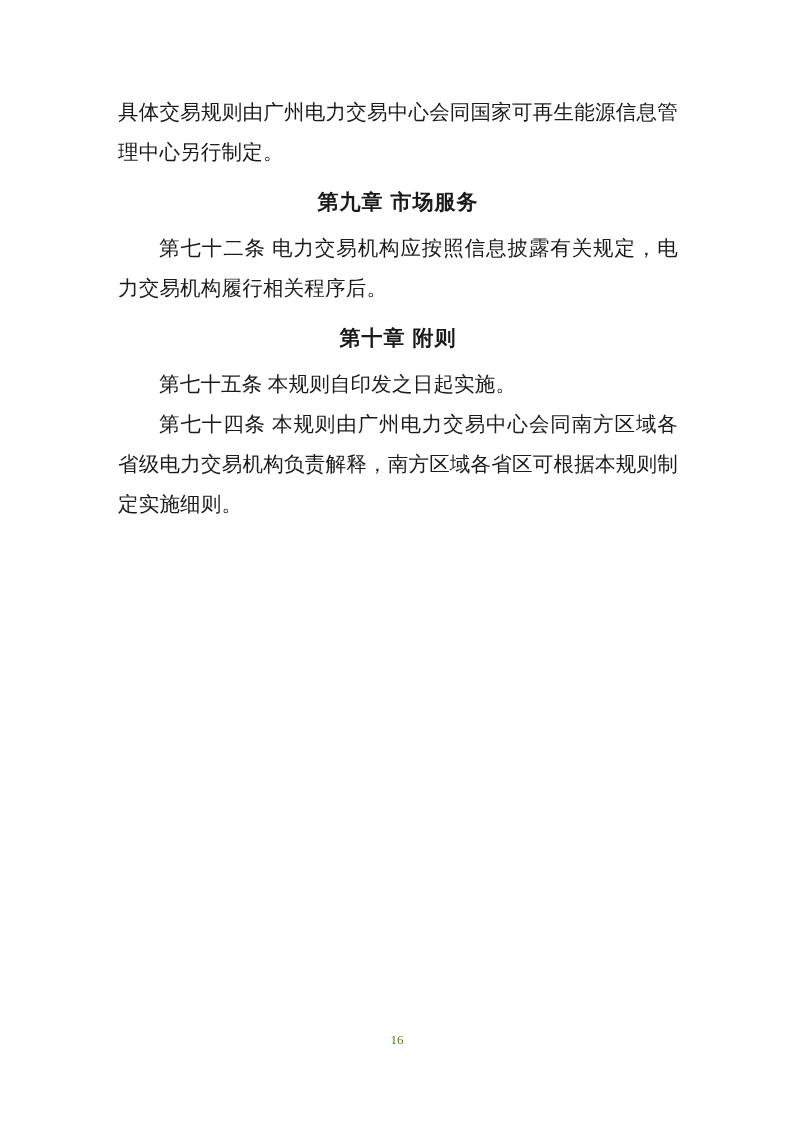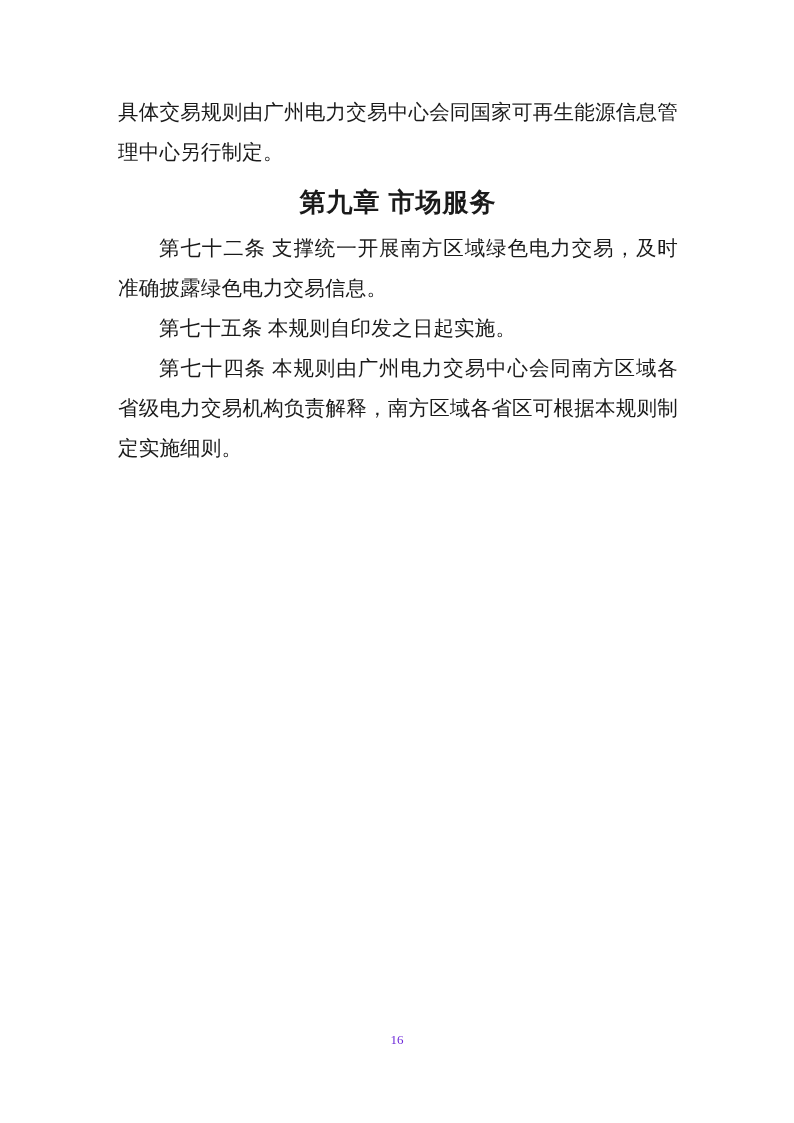--- a/index.html
+++ b/index.html
@@ -28,54 +28,55 @@
     line-height: 40px;
     text-align: justify;
     text-justify: inter-ideograph;
     margin: 0 0 0 0;
     letter-spacing: 0.2px;
   }
   .para.indent {
     text-indent: 41px;
   }
   .heading {
-    font-size: 26px;
+    font-size: 21px;
     line-height: 40px;
     font-weight: bold;
     text-align: center;
     margin: 10px 0 6px 0;
     font-family: "Liberation Sans", "DejaVu Sans", sans-serif;
     letter-spacing: 1px;
   }
   .pagenum {
     position: absolute;
     left: 0;
     top: 1032px;
     width: 794px;
     text-align: center;
     font-size: 13px;
-    color: #6d28d9;
+    color: #4d7c0f;
     font-family: "Liberation Serif", "DejaVu Serif", serif;
   }
 </style>
 </head>
 <body>
 
 <div class="page">
 
   <div class="content">
 
     <p class="para">具体交易规则由广州电力交易中心会同国家可再生能源信息管理中心另行制定。</p>
 
     <h2 class="heading">第九章  市场服务</h2>
 
 
-    <p class="para indent">第七十二条  支撑统一开展南方区域绿色电力交易，及时准确披露绿色电力交易信息。</p>
+    <p class="para indent">第七十二条  电力交易机构应按照信息披露有关规定，电力交易机构履行相关程序后。</p>
 
 
+    <h2 class="heading">第十章  附则</h2>
 
     <p class="para indent">第七十五条  本规则自印发之日起实施。</p>
 
     <p class="para indent">第七十四条  本规则由广州电力交易中心会同南方区域各省级电力交易机构负责解释，南方区域各省区可根据本规则制定实施细则。</p>
 
   </div>
 
   <div class="pagenum">16</div>
 
 </div>

